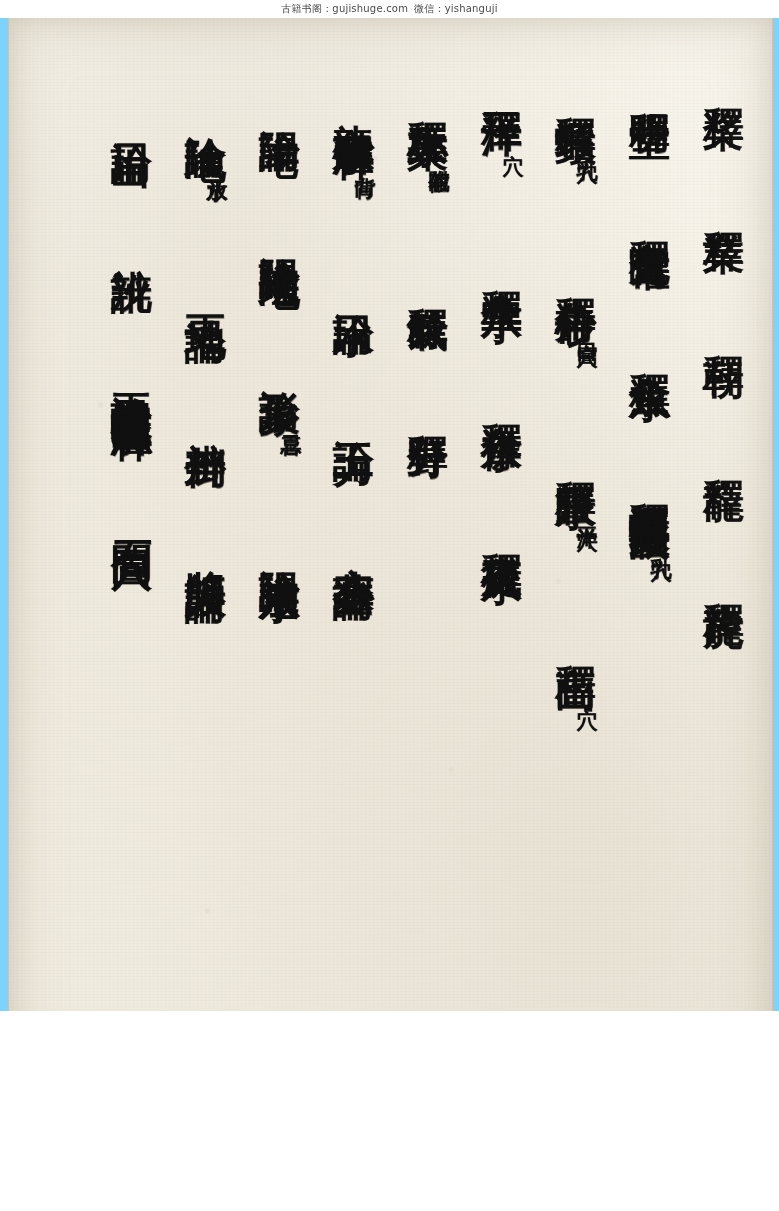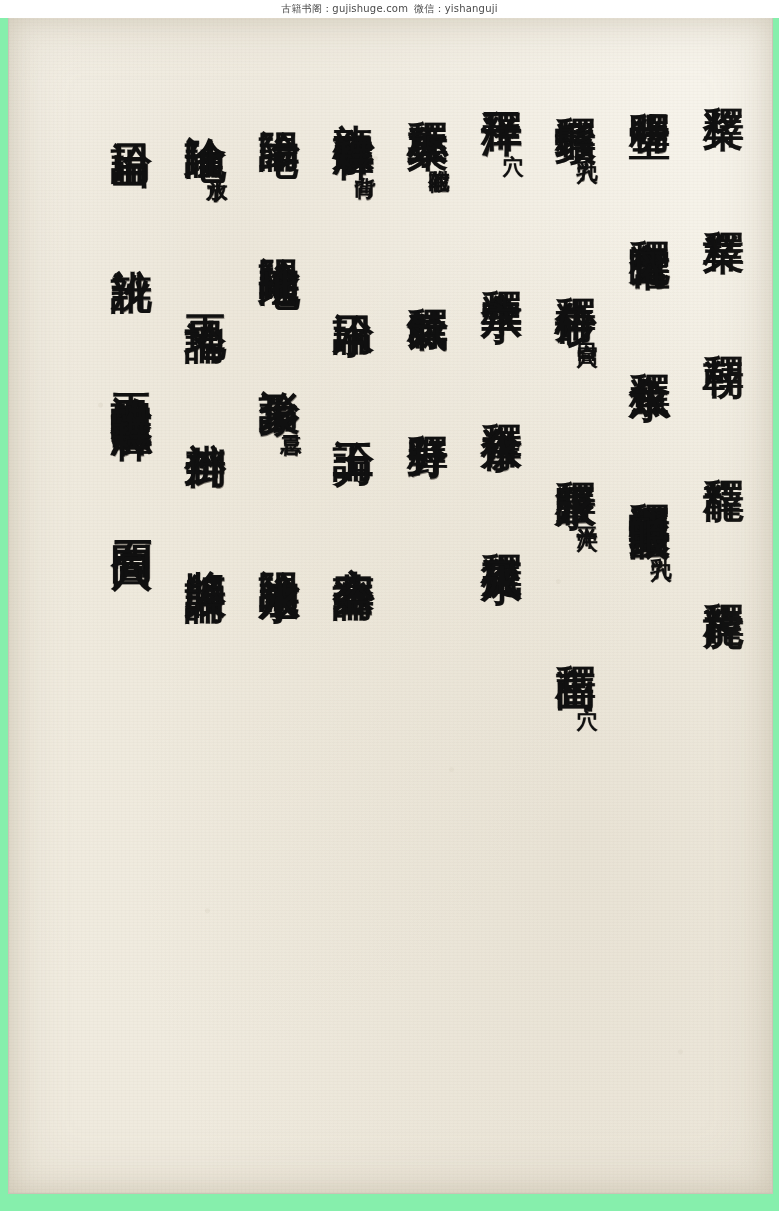--- a/index.html
+++ b/index.html
@@ -3,22 +3,22 @@
 <meta charset="utf-8">
 <style>
   html, body {
     margin: 0;
     padding: 0;
     background: #ffffff;
   }
   .page {
     position: relative;
     width: 779px;
-    height: 1211px;
-    background: #86efac;
+    height: 1011px;
+    background: #7dd3fc;
     overflow: hidden;
     font-family: "DejaVu Serif", serif;
   }
   
   .scan-area {
     position: absolute;
     left: 8px;
     top: 16px;
     width: 763px;
     height: 1176px;

